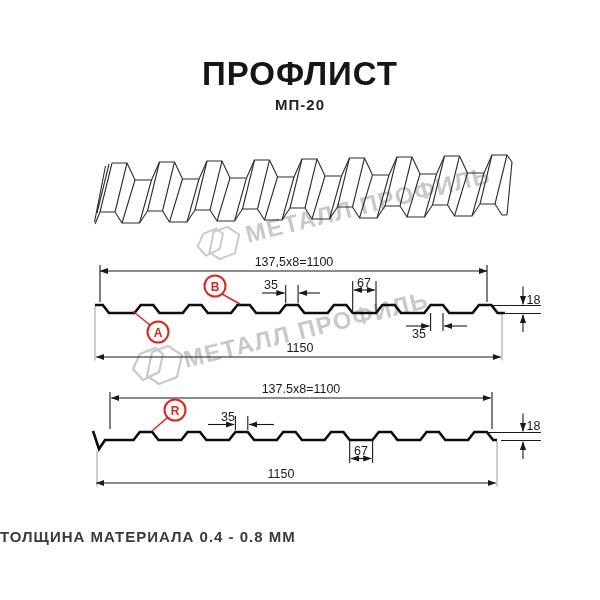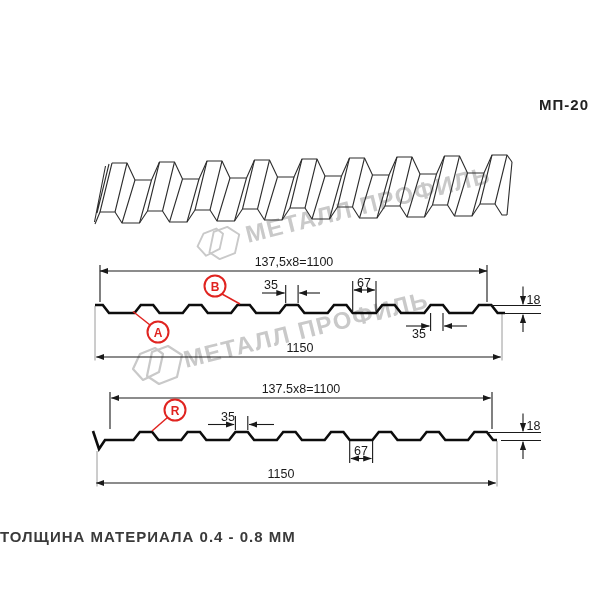--- a/index.html
+++ b/index.html
@@ -1,34 +1,35 @@
 <!DOCTYPE html>
 <html><head>
 <meta charset="utf-8">
 <style>
   html,body{margin:0;padding:0;background:#ffffff;}
   #page{position:relative;width:600px;height:600px;background:#ffffff;overflow:hidden;
         font-family:"Liberation Sans",sans-serif;}
   .title{position:absolute;left:0;right:0;top:55px;text-align:center;
          font-size:33px;font-weight:800;letter-spacing:1px;color:#161616;}
-  .subtitle{position:absolute;left:0;right:11px;top:96px;text-align:right;
+  .subtitle{position:absolute;left:0;right:0;top:96px;text-align:center;
          font-size:15px;font-weight:600;letter-spacing:1px;color:#222;}
   .footer-note{position:absolute;left:0;right:0;top:528px;
          font-size:15px;font-weight:700;letter-spacing:1px;color:#3a3a3a;}
   svg{position:absolute;left:0;top:0;}
   svg text{font-family:"Liberation Sans",sans-serif;}
   .dim{font-size:12.5px;fill:#1a1a1a;}
   .mark-letter{font-size:12px;font-weight:bold;fill:#e02420;}
   .wm-text{font-size:24px;font-weight:bold;letter-spacing:1.5px;fill:#c9c9c9;}
 </style>
 </head>
 <body>
 
 <div id="page">
 
+  <div class="title">ПРОФЛИСТ</div>
   <div class="subtitle">МП-20</div>
 
   <svg width="600" height="600" viewBox="0 0 600 600">
     <defs>
       <marker id="arr" viewBox="0 0 10 10" refX="9.3" refY="5" markerWidth="8" markerHeight="8" orient="auto-start-reverse">
         <path d="M0,1.5 L9.8,5 L0,8.5 Z" fill="#1a1a1a"></path>
       </marker>
       <g id="mp-logo">
         <path d="M3,24 L10,9 L25,3 L33,9 L29,27 L13,35 Z" fill="none"></path>
         <path d="M22,7 L38,1 L52,10 L47,32 L29,39 L17,31 Z" fill="none"></path>

